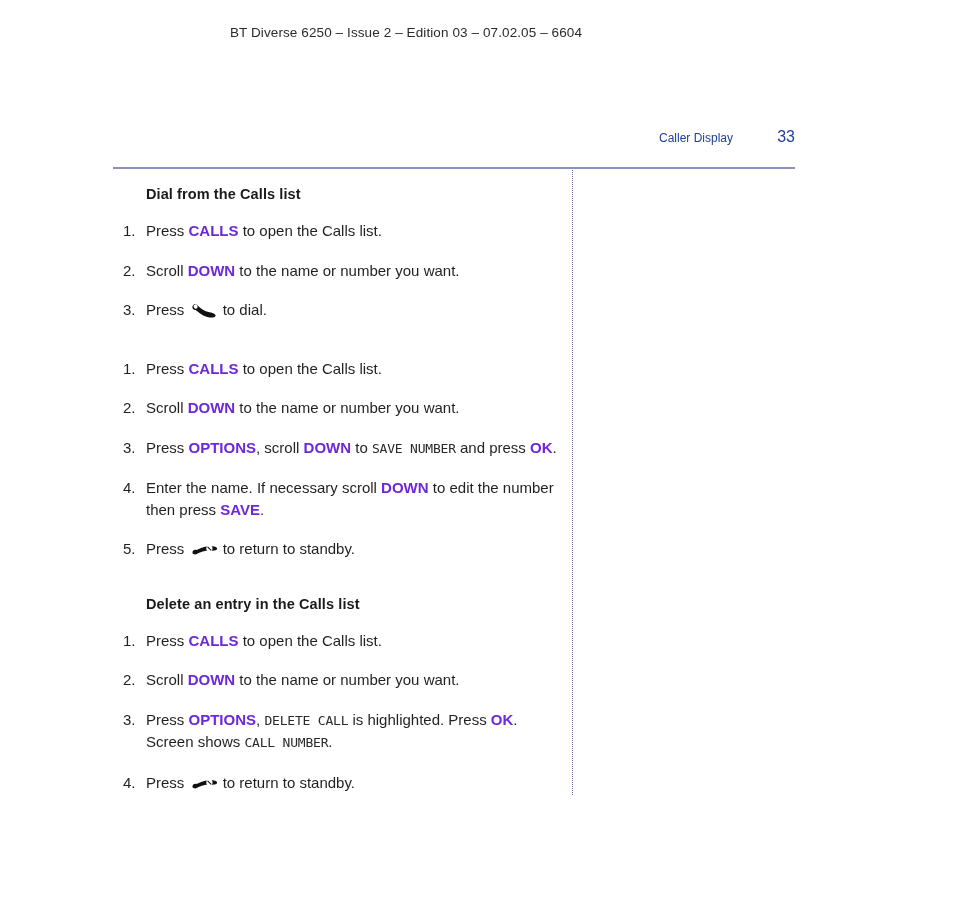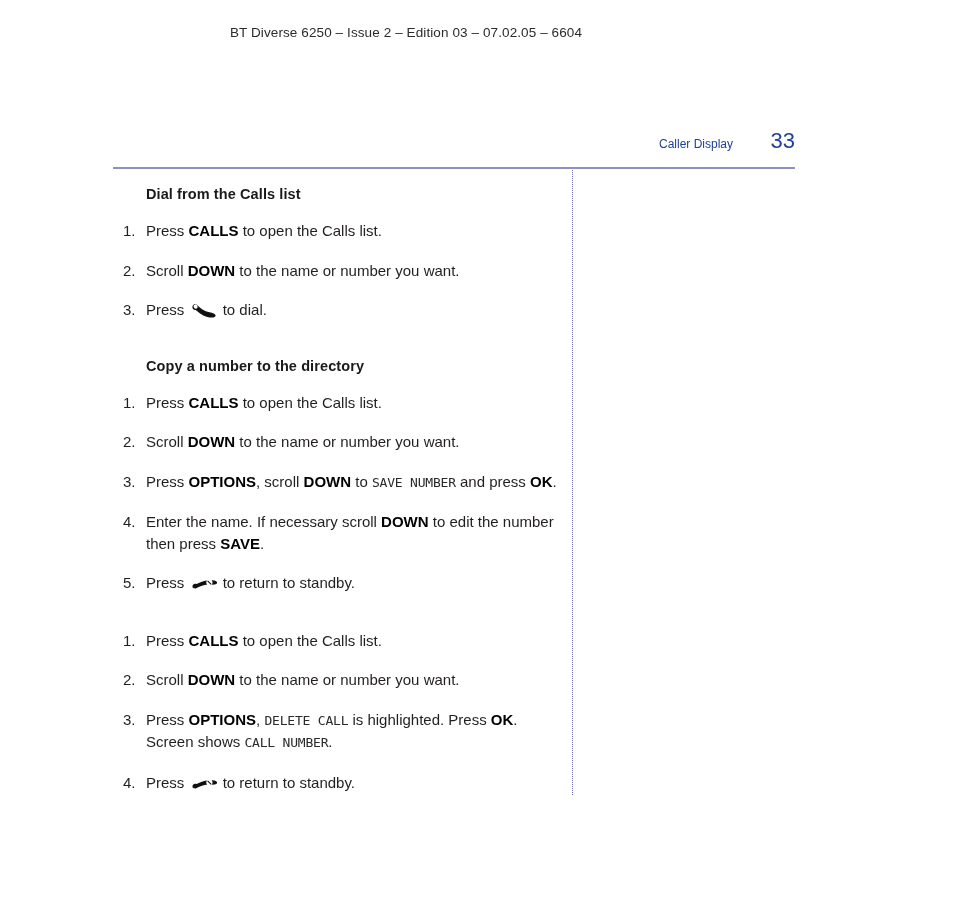--- a/index.html
+++ b/index.html
@@ -40,21 +40,21 @@
     color: #20409a;
     font-size: 16.5px;
   }
   .page-title-row .chapter {
     font-size: 12px;
     color: #20409a;
   }
   .page-title-row .pagenum {
     width: 62px;
     text-align: right;
-    font-size: 22px;
+    font-size: 16px;
     color: #20409a;
   }
 
   .title-rule {
     position: absolute;
     top: 167px;
     left: 113px;
     width: 682px;
     height: 2px;
     background: #8f8fc2;
@@ -105,21 +105,21 @@
     position: absolute;
     left: 0;
     top: 0;
     width: 18px;
     text-align: left;
     font-size: 15px;
     color: #231f20;
   }
 
   .kw {
-    color: #000000;
+    color: #6d28d9;
     font-weight: bold;
   }
   .lcd {
     font-family: "DejaVu Sans Mono", "Liberation Mono", monospace;
     font-size: 13px;
     letter-spacing: -0.2px;
     color: #2a2a2a;
   }
 
   
@@ -157,34 +157,34 @@
       <ol class="steps">
         <li><span class="num">1.</span><span>Press </span><span class="kw">CALLS</span><span> to open the Calls list.</span></li>
         <li><span class="num">2.</span><span>Scroll </span><span class="kw">DOWN</span><span> to the name or number you want.</span></li>
         <li><span class="num">3.</span><span>Press </span><span class="icon-key"><svg width="26" height="17" viewBox="0 0 26 17">
               <path d="M3.2 2.2c-1.5.9-2.2 2.6-1.6 4 .5 1.2 1.8 1.9 3.1 1.8l1.9 1.6c1.6 1.4 3.4 2.6 5.3 3.6 2.8 1.4 6 2.3 9.1 2.4 1.6 0 2.9-.4 3.4-1.3.4-.7.2-1.5-.6-2.1-1.3-1-3.3-1.6-5.4-2-2.4-.5-4.8-1.4-6.9-2.7C9.1 6 7.2 4.4 5.8 2.6 5.2 1.8 4.1 1.7 3.2 2.2z" fill="#111111"></path>
               <ellipse cx="4.6" cy="4.6" rx="2.0" ry="2.2" fill="#ffffff" transform="rotate(-22 4.6 4.6)"></ellipse>
             </svg></span><span> to dial.</span></li>
       </ol>
     </div>
     <div class="block b2">
-      <h2 class="sec-head">Copy a number to the directory</h2>
       <ol class="steps">
         <li><span class="num">1.</span><span>Press </span><span class="kw">CALLS</span><span> to open the Calls list.</span></li>
         <li><span class="num">2.</span><span>Scroll </span><span class="kw">DOWN</span><span> to the name or number you want.</span></li>
         <li><span class="num">3.</span><span>Press </span><span class="kw">OPTIONS</span><span>, scroll </span><span class="kw">DOWN</span><span> to </span><span class="lcd">SAVE NUMBER</span><span> and press </span><span class="kw">OK</span><span>.</span></li>
         <li><span class="num">4.</span><span>Enter the name. If necessary scroll </span><span class="kw">DOWN</span><span> to edit the number then press </span><span class="kw">SAVE</span><span>.</span></li>
         <li><span class="num">5.</span><span>Press </span><span class="icon-key"><svg width="26" height="17" viewBox="0 0 26 17">
               <path d="M2.6 13.6c-1.3-1-1.5-2.7-.5-3.9.8-1 2.2-1.3 3.4-.8l2.3-1c2-.9 4.1-1.6 6.2-2.1 3.1-.7 6.4-.9 9.3-.3 1.5.3 2.6 1 2.8 2 .2.8-.4 1.5-1.3 1.8-1.6.5-3.6.4-5.7.3-2.5-.1-5 .2-7.4.8-2.3.6-4.6 1.6-6.6 2.8-.9.5-1.8.3-2.5-.6z" fill="#111111"></path>
               <circle cx="18.4" cy="7.6" r="3.1" fill="#ffffff"></circle>
               <path d="M16.6 5.8l3.6 3.6" stroke="#111111" stroke-width="1.1" fill="none"></path>
             </svg></span><span> to return to standby.</span></li>
       </ol>
     </div>
     <div class="block b3">
+      <h2 class="sec-head">Delete an entry in the Calls list</h2>
       <ol class="steps">
         <li><span class="num">1.</span><span>Press </span><span class="kw">CALLS</span><span> to open the Calls list.</span></li>
         <li><span class="num">2.</span><span>Scroll </span><span class="kw">DOWN</span><span> to the name or number you want.</span></li>
         <li><span class="num">3.</span><span>Press </span><span class="kw">OPTIONS</span><span>, </span><span class="lcd">DELETE CALL</span><span> is highlighted. Press </span><span class="kw">OK</span><span>. Screen shows </span><span class="lcd">CALL NUMBER</span><span>.</span></li>
         <li><span class="num">4.</span><span>Press </span><span class="icon-key"><svg width="26" height="17" viewBox="0 0 26 17">
               <path d="M2.6 13.6c-1.3-1-1.5-2.7-.5-3.9.8-1 2.2-1.3 3.4-.8l2.3-1c2-.9 4.1-1.6 6.2-2.1 3.1-.7 6.4-.9 9.3-.3 1.5.3 2.6 1 2.8 2 .2.8-.4 1.5-1.3 1.8-1.6.5-3.6.4-5.7.3-2.5-.1-5 .2-7.4.8-2.3.6-4.6 1.6-6.6 2.8-.9.5-1.8.3-2.5-.6z" fill="#111111"></path>
               <circle cx="18.4" cy="7.6" r="3.1" fill="#ffffff"></circle>
               <path d="M16.6 5.8l3.6 3.6" stroke="#111111" stroke-width="1.1" fill="none"></path>
             </svg></span><span> to return to standby.</span></li>
       </ol>

